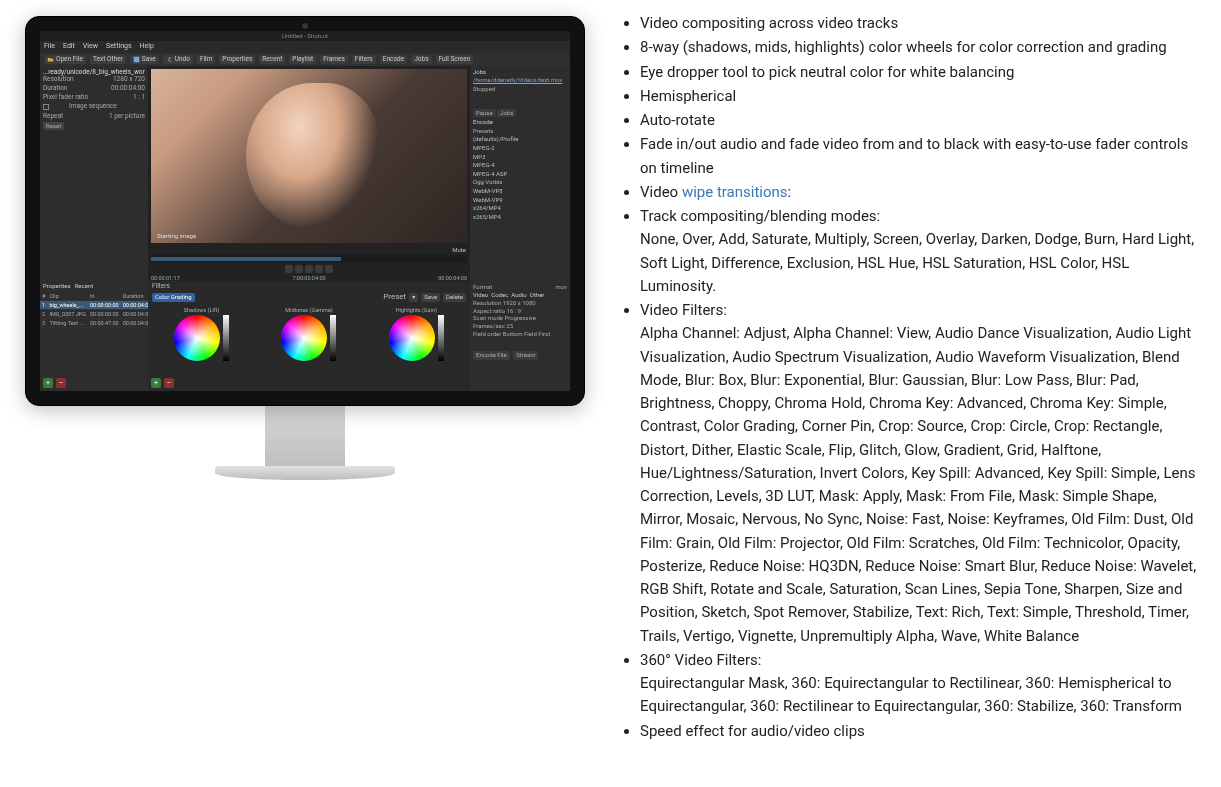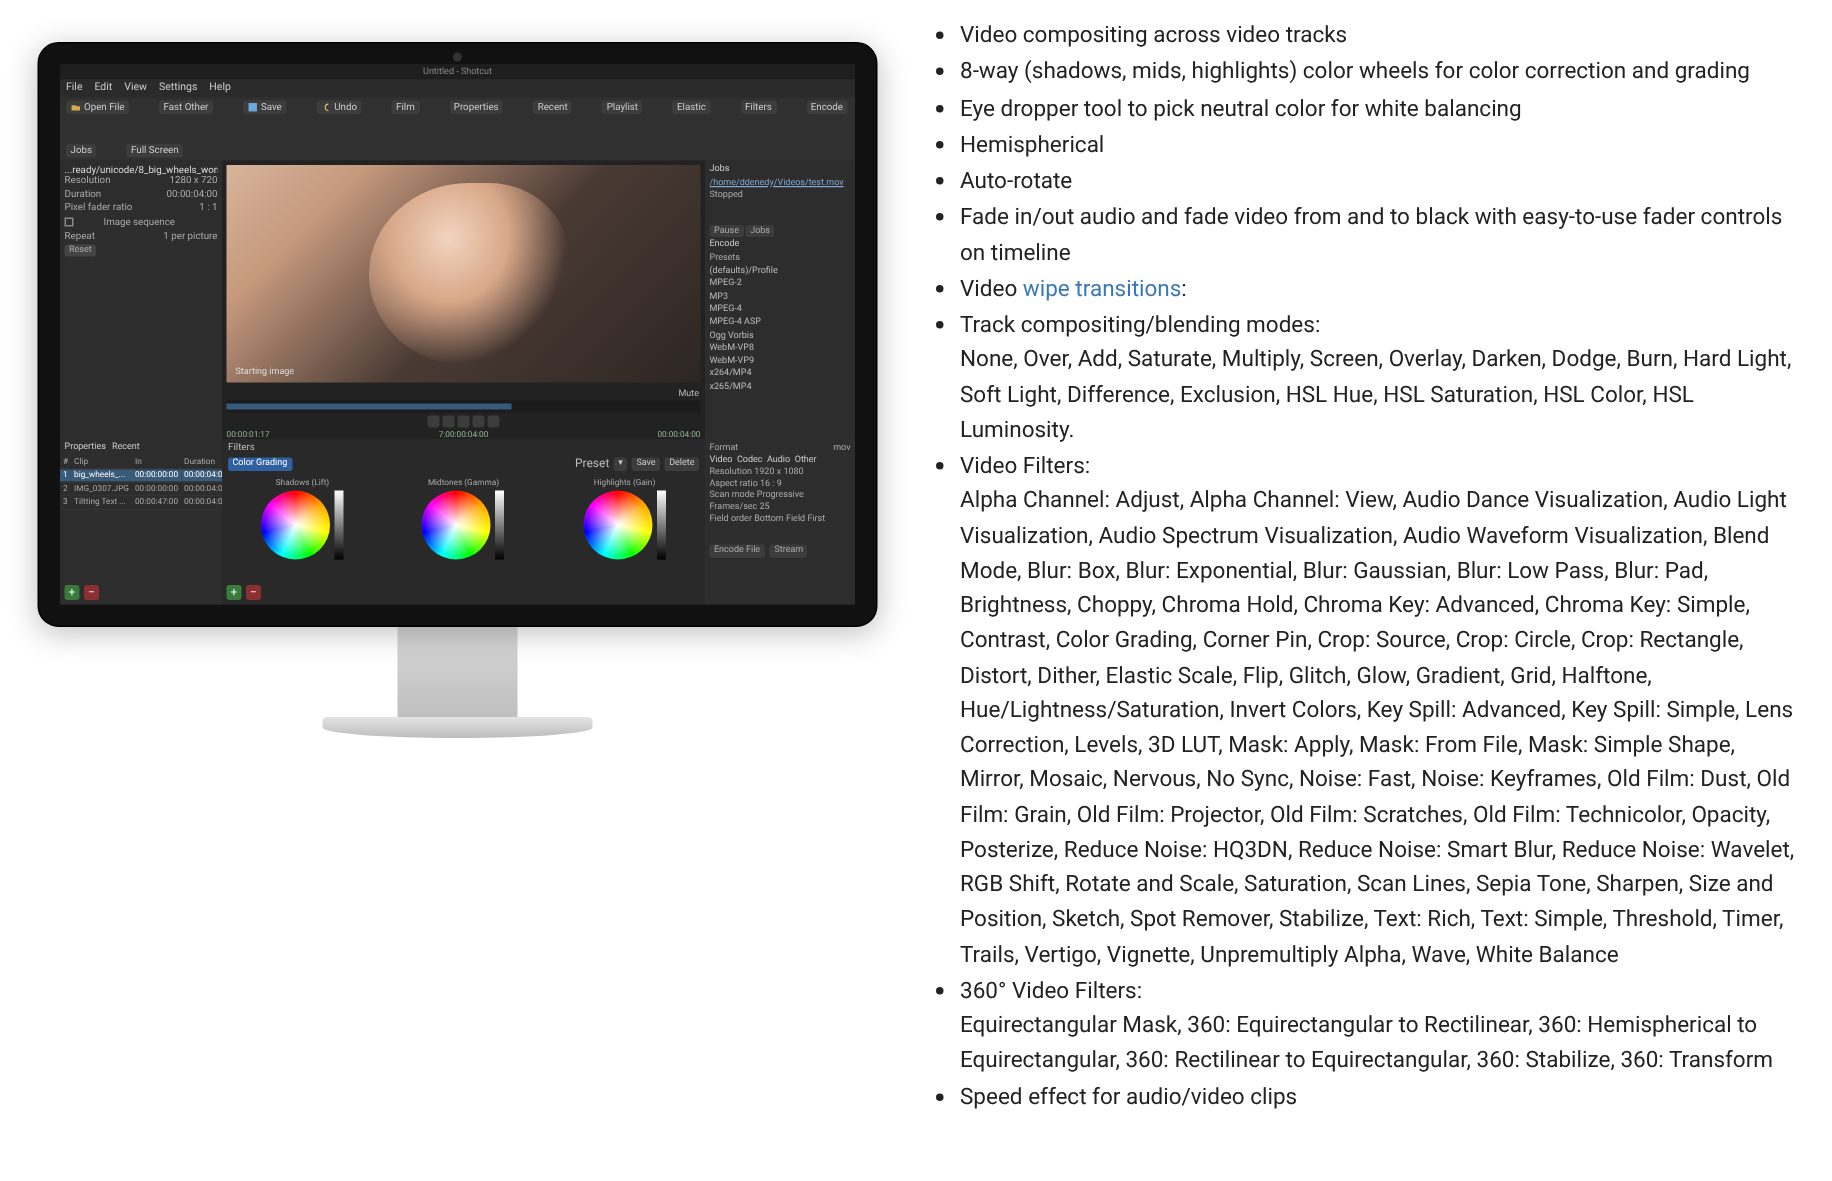--- a/index.html
+++ b/index.html
@@ -37,21 +37,21 @@
     font-size: 15px;
     line-height: 1.55;
     margin-bottom: 1px;
     color: #222;
   }
   a.inline-link { color: #3a78b5; text-decoration: none; }
 
   
   .monitor {
     width: 560px;
-    margin: 16px auto;
+    margin: 4px auto;
   }
   .bezel {
     background: #111;
     border: 1px solid #000;
     border-radius: 14px;
     padding: 14px;
     box-shadow: 0 4px 20px rgba(0,0,0,0.25);
     position: relative;
   }
   .camera {
@@ -82,21 +82,21 @@
     background: #1e1e1e;
     height: 10px;
     display: flex; justify-content: center; align-items: center;
     font-size: 6px; color: #888;
   }
   .menubar {
     display: flex; gap: 8px; padding: 2px 4px;
     font-size: 7px; color: #ccc; background:#2a2a2a;
   }
   .toolbar {
-    display: flex; gap: 20px; padding: 2px 4px; flex-wrap: wrap;
+    display: flex; gap: 4px; padding: 2px 4px; flex-wrap: wrap;
     background: #303030;
   }
   .tbtn {
     background: #3c3c3c; color:#ccc; font-size:6.5px; padding:1px 3px;
     border-radius: 2px; display:inline-flex; align-items:center; gap:2px;
   }
   .tbtn svg { width:7px; height:7px; }
   .mainrow {
     flex:1; display:flex; min-height:0;
   }
@@ -191,38 +191,38 @@
             <span>Help</span>
           </div>
 
           <div class="toolbar">
             <span class="tbtn">
                 <svg viewBox="0 0 10 10">
                   <path d="M1 3h4l1 1h3v4H1z" fill="#d4a94a"></path>
                 </svg>
                 <span>Open File</span>
               </span>
-            <span class="tbtn">Fast Other</span>
+            <span class="tbtn">Text Other</span>
             <span class="tbtn">
                 <svg viewBox="0 0 10 10">
                   <rect x="1" y="1" width="8" height="8" fill="#6fa8dc"></rect>
                 </svg>
                 <span>Save</span>
               </span>
             <span class="tbtn">
                 <svg viewBox="0 0 10 10">
                   <path d="M7 2a3 3 0 100 6" stroke="#e6c35c" fill="none"></path>
                 </svg>
                 <span>Undo</span>
               </span>
             <span class="tbtn">Film</span>
             <span class="tbtn">Properties</span>
             <span class="tbtn">Recent</span>
             <span class="tbtn">Playlist</span>
-            <span class="tbtn">Elastic</span>
+            <span class="tbtn">Frames</span>
             <span class="tbtn">Filters</span>
             <span class="tbtn">Encode</span>
             <span class="tbtn">Jobs</span>
             <span class="tbtn">Full Screen</span>
           </div>
 
           <div class="mainrow">
 
             <div class="leftpanel">
               <div style="color:#ddd; overflow:hidden; white-space:nowrap;">...ready/unicode/8_big_wheels_woman_1.jpg</div>

